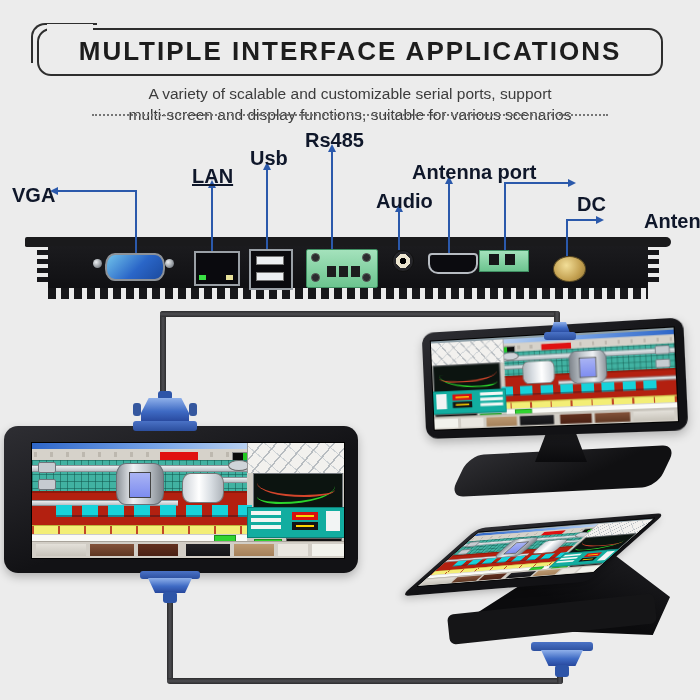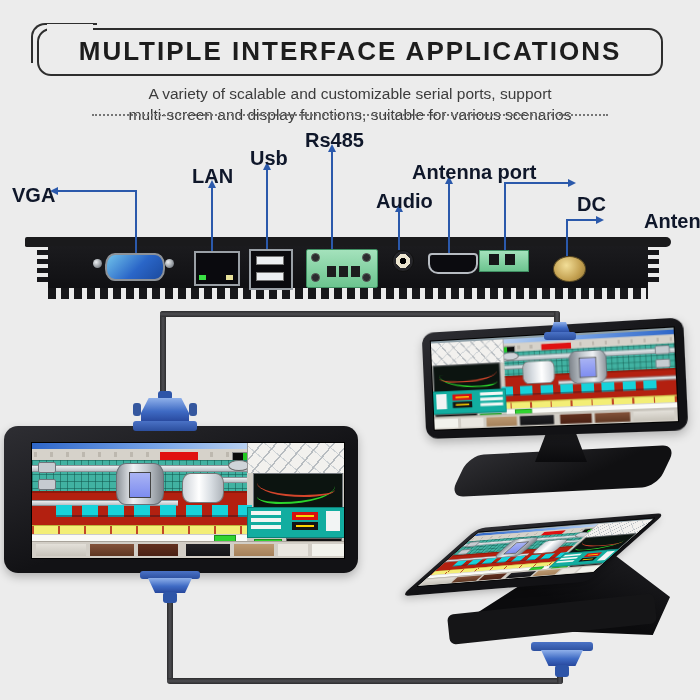--- a/index.html
+++ b/index.html
@@ -16,21 +16,21 @@
                  border-top-left-radius:14px;}
   .title-text{position:absolute;left:0;top:6px;width:100%;text-align:center;
               font-size:26px;font-weight:bold;letter-spacing:2px;color:#1d1d1d;white-space:nowrap;}
   .subtitle{position:absolute;left:0;top:83px;width:700px;text-align:center;
             font-size:15.5px;line-height:21px;color:#3c3c3c;}
   .divider{position:absolute;left:92px;top:114px;width:516px;height:0;
            border-top:2px dotted #757575;}
 
   
   .plabel{position:absolute;font-size:20px;font-weight:bold;color:#0f172a;white-space:nowrap;}
-  .lbl-vga{left:12px;top:184px;} .lbl-lan{left:192px;top:165px;}
+  .lbl-vga{left:12px;top:184px;} .lbl-lan{left:192px;top:165px;text-decoration:underline;}
   .lbl-usb{left:250px;top:147px;} .lbl-rs485{left:305px;top:129px;}
   .lbl-audio{left:376px;top:190px;} .lbl-serial{left:412px;top:161px;}
   .lbl-dc{left:577px;top:172px;margin-top:21px;} .lbl-antenna{left:601px;top:210px;margin-left:43px;}
   .lline{position:absolute;background:#2b59ab;}
   .l-vga-h{left:58px;top:190px;width:79px;height:2px;} .l-vga-v{left:135px;top:190px;width:2px;height:63px;}
   .l-lan-v{left:211px;top:187px;width:2px;height:64px;}
   .l-usb-v{left:266px;top:169px;width:2px;height:80px;}
   .l-rs485-v{left:331px;top:151px;width:2px;height:98px;}
   .l-audio-v{left:398px;top:211px;width:2px;height:39px;}
   .l-serial-v{left:448px;top:183px;width:2px;height:70px;}

